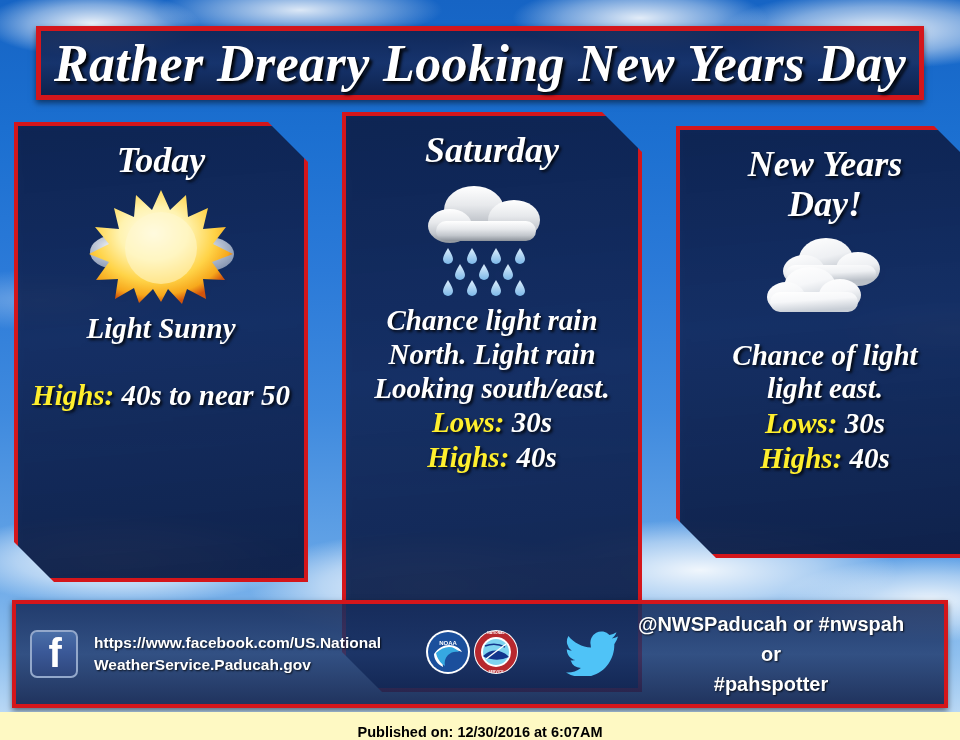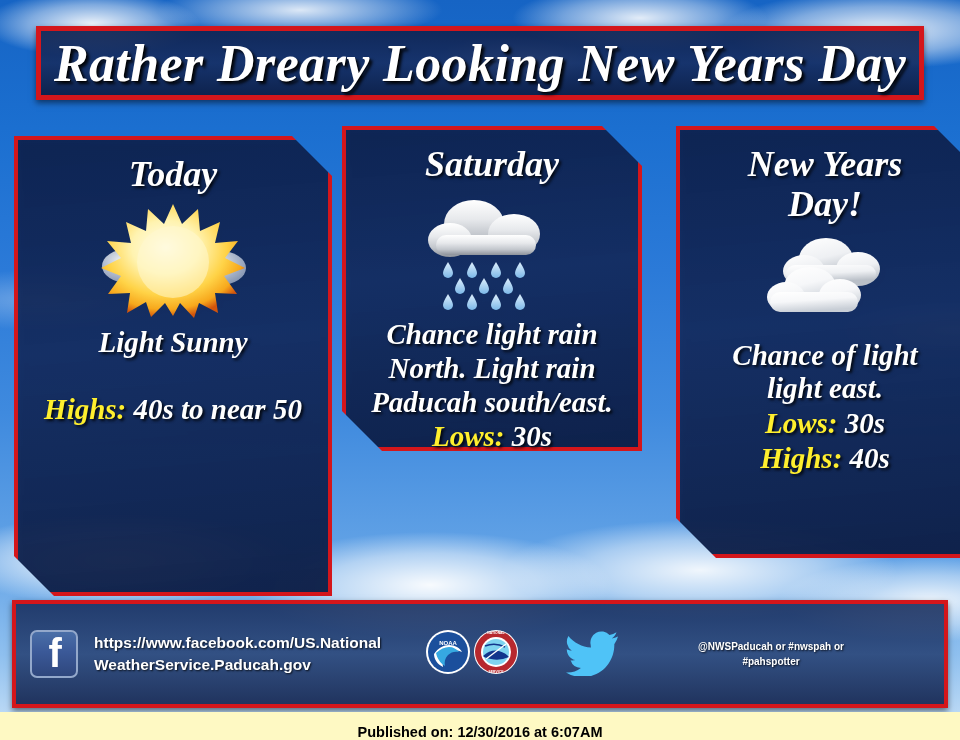--- a/index.html
+++ b/index.html
@@ -45,22 +45,22 @@
   
   .panel {
     position:absolute;
     background:linear-gradient(175deg, rgba(14,34,80,.90) 0%, rgba(20,44,98,.86) 45%, rgba(12,30,72,.92) 100%);
     border:4px solid #d4161b;
     clip-path:polygon(0 0, calc(100% - 40px) 0, 100% 40px, 100% 100%, 40px 100%, 0 calc(100% - 40px));
     padding:14px 10px 10px;
     display:flex; flex-direction:column; align-items:center;
     filter:drop-shadow(2px 3px 4px rgba(0,0,0,.55));
   }
-  #panel-today    { left:14px;  top:136px; width:318px; height:460px; }
-  #panel-saturday { left:342px; top:126px; width:300px; height:325px; }
+  #panel-today    { left:14px;  top:122px; width:294px; height:460px; }
+  #panel-saturday { left:342px; top:112px; width:300px; height:580px; }
   #panel-nyd      { left:652px; top:126px; width:298px; height:432px;margin-left:24px; }
 
   .day-name {
     font-size:36px; font-weight:bold; font-style:italic; color:#fff;
     text-align:center; line-height:1.12;
     text-shadow:2px 2px 3px rgba(0,0,0,.85);
   }
   .wx-icon { margin:6px 0 4px; }
   .desc {
     font-size:29px; font-weight:bold; font-style:italic; color:#fff;
@@ -100,21 +100,21 @@
     margin-left:16px; width:330px;
     font-family:"Liberation Sans", sans-serif;
     font-size:15.5px; font-weight:bold; color:#fff; line-height:1.45;
     text-shadow:1px 1px 2px rgba(0,0,0,.8);
   }
   .logo { flex:0 0 auto; }
   #tw-icon { flex:0 0 auto; margin-left:44px; }
   #tw-handles {
     margin-left:16px; width:270px; text-align:center;
     font-family:"Liberation Sans", sans-serif;
-    font-size:10px; font-weight:bold; color:#fff; line-height:1.5;
+    font-size:20px; font-weight:bold; color:#fff; line-height:1.5;
     text-shadow:1px 1px 2px rgba(0,0,0,.8);
   }
 
   
   #published-bar {
     position:absolute; left:0; top:712px; width:960px; height:40px;
     background:#fef9c3; display:flex; align-items:center; justify-content:center;
   }
   #published-text {
     font-family:"Liberation Sans", sans-serif;
@@ -198,21 +198,21 @@
         <path d="M26 104 q5 8 5 11 a5 5 0 0 1-10 0 q0-3 5-11z"></path>
         <path d="M50 104 q5 8 5 11 a5 5 0 0 1-10 0 q0-3 5-11z"></path>
         <path d="M74 104 q5 8 5 11 a5 5 0 0 1-10 0 q0-3 5-11z"></path>
         <path d="M98 104 q5 8 5 11 a5 5 0 0 1-10 0 q0-3 5-11z"></path>
       </g>
     </svg>
   </div>
   <div class="desc">
     <div>Chance light rain</div>
     <div>North. Light rain</div>
-    <div>Paducah south/east.</div>
+    <div>Looking south/east.</div>
   </div>
   <div class="temps">
     <span class="lbl">Lows:</span>
     <span>30s</span>
   </div>
   <div class="temps">
     <span class="lbl">Highs:</span>
     <span>40s</span>
   </div>
 </div>

